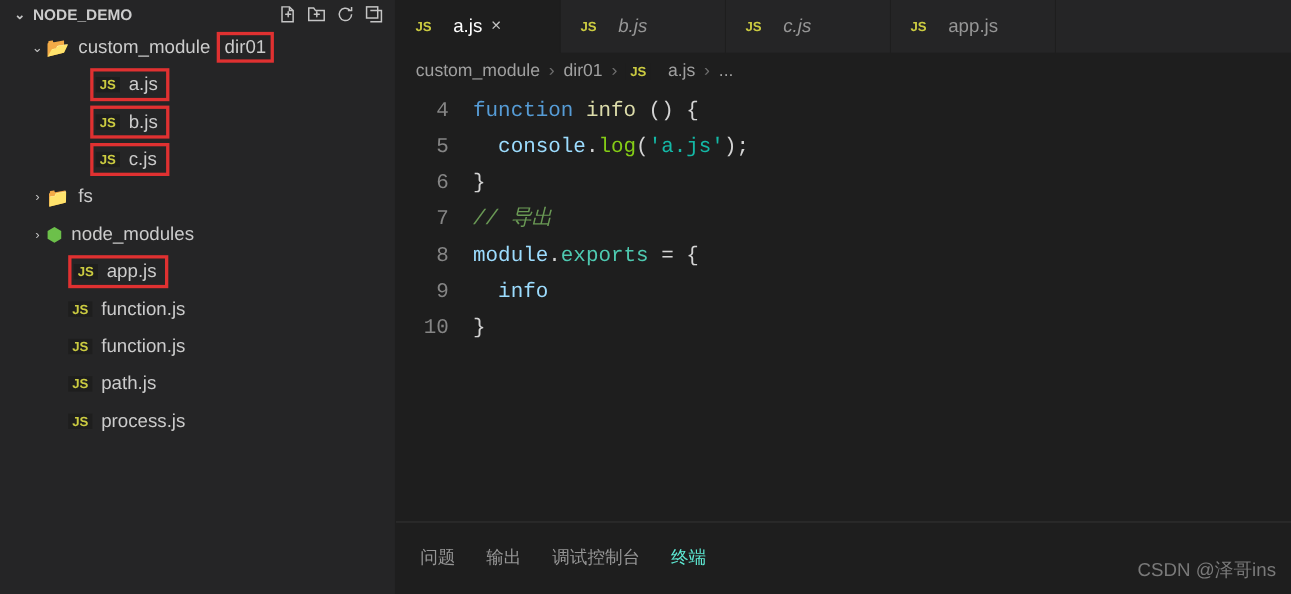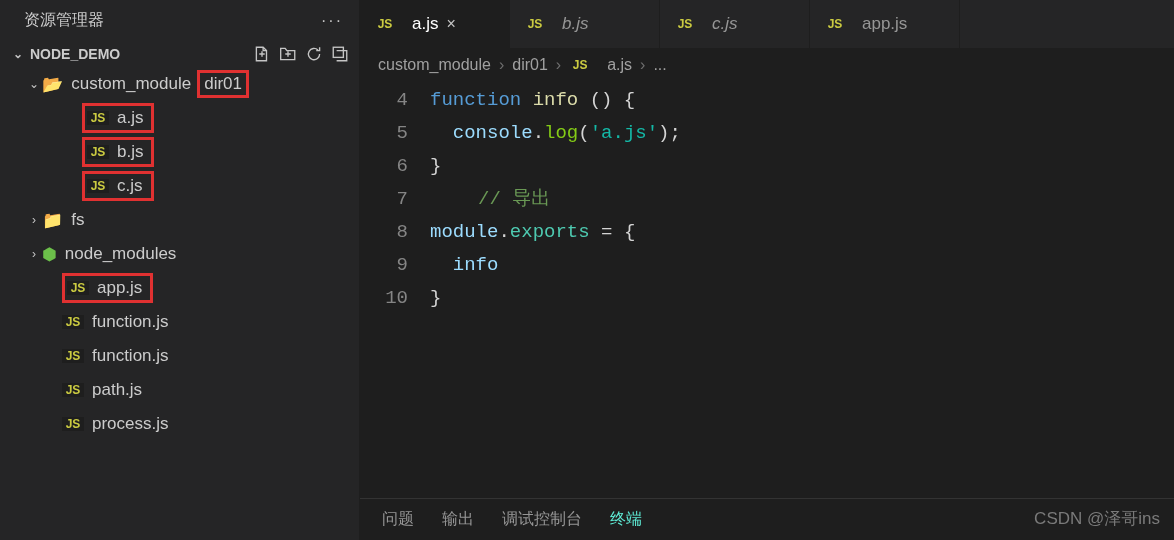--- a/index.html
+++ b/index.html
@@ -118,48 +118,44 @@
     color:#858585;
     padding-right:22px;
   }
   .code { flex:1; white-space:pre; color:#d4d4d4; }
   .kw { color:#569cd6; }
   .fn { color:#dcdcaa; }
   .pn { color:#d4d4d4; }
   .obj { color:#9cdcfe; }
   .prop { color:#84cc16; }
   .str { color:#14b8a6; }
-  .cmt { color:#6a9955; margin-left:48px;}
+  .cmt { color:#6a9955; font-style:italic;}
   .var { color:#4ec9b0;text-align:center; }
   .panel-tabs {
     display:flex;
     gap:28px;
-    padding:10px 22px;
+    padding:22px 22px;
     border-top:1px solid #333;
     color:#969696;
     font-size:16px;
   }
   .panel-tabs .ptab.active { color:#5eead4; }
   .watermark {
     position:absolute;
     right:14px;
     bottom:10px;
     color:#7a7a7a;
     font-size:17px;
   }
   svg { display:block; }
 </style>
 </head>
 <body>
 
 <div class="sidebar">
-  <div class="sidebar-header">
-    <span>资源管理器</span>
-    <span class="ellipsis">···</span>
-  </div>
   <div class="proj-row">
     <span class="left">
       <span class="chev">⌄</span>
       <span>NODE_DEMO</span>
     </span>
     <span class="proj-actions">
       <span>
           <svg width="18" height="18" viewBox="0 0 16 16" fill="none" stroke="#c5c5c5" stroke-width="1.2">
             <path d="M3 2h6l3 3v9H3z"></path>
             <path d="M9 2v3h3"></path>

